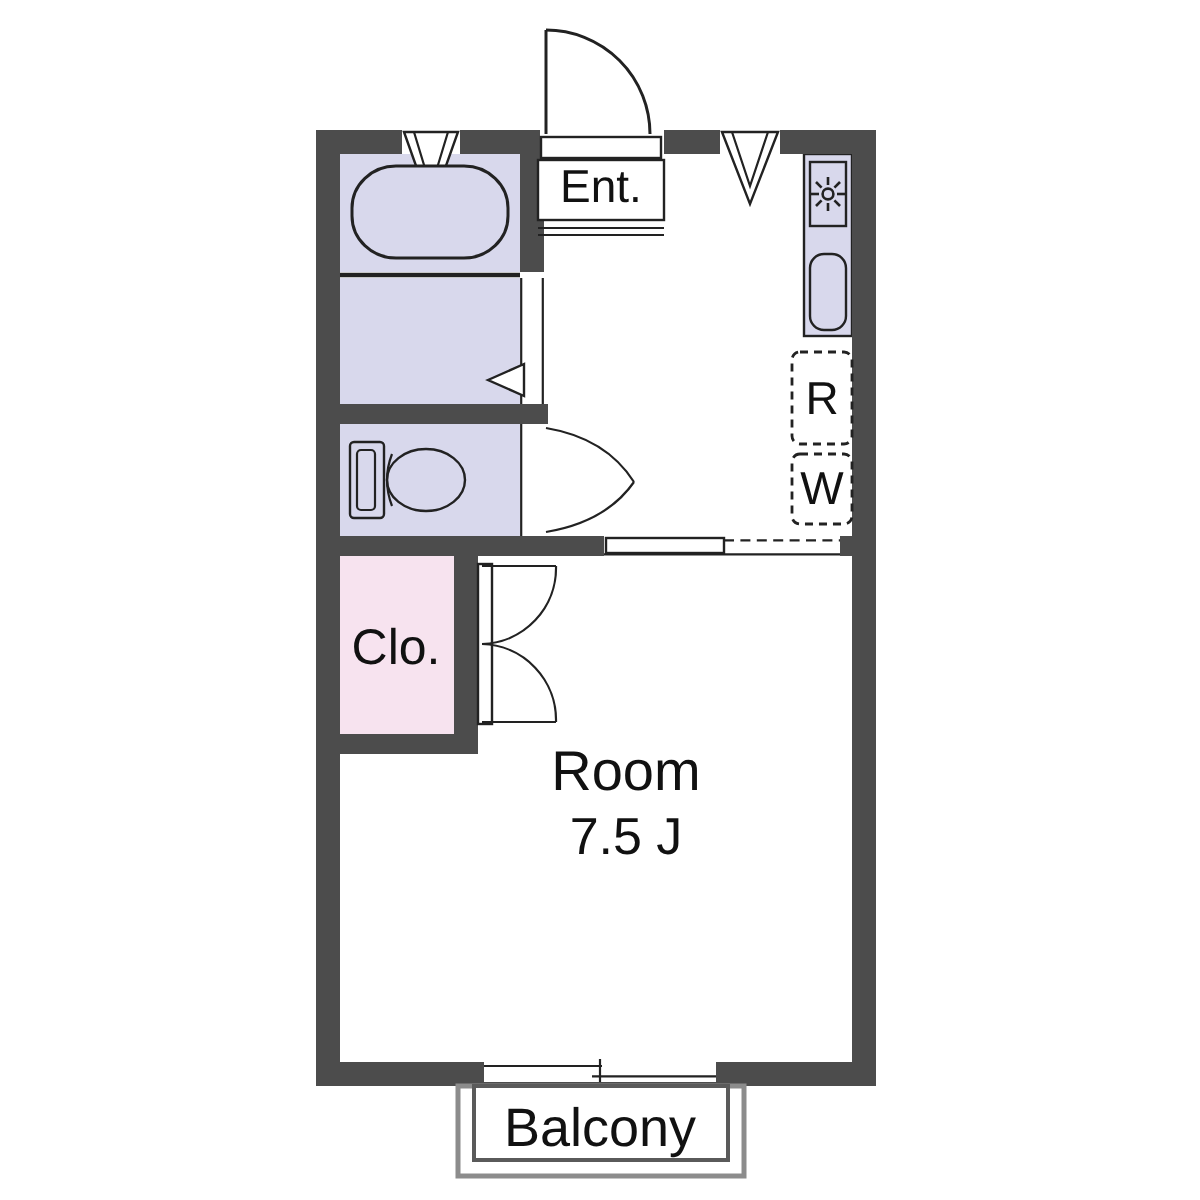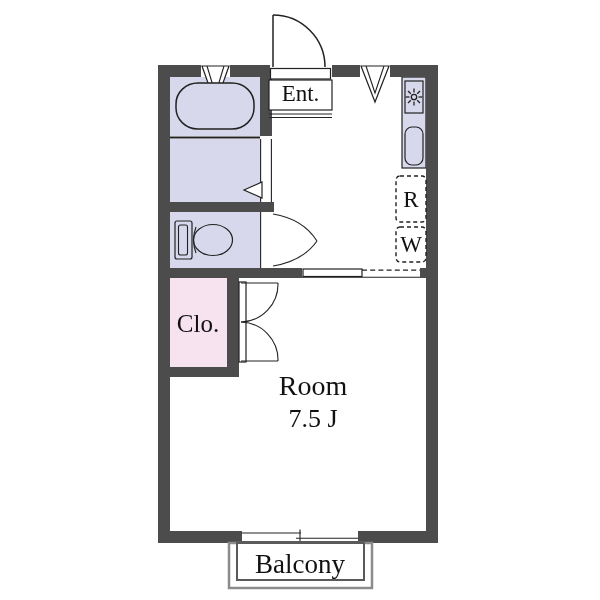--- a/index.html
+++ b/index.html
@@ -1,17 +1,17 @@
 <!DOCTYPE html>
 <html style="--wall: #4c4c4c; --wet-fill: #d8d8ec; --closet-fill: #f7e3ef; --line: #222222; --balcony-outer: #8c8c8c; --balcony-inner: #5a5a5a;"><head>
 <meta charset="utf-8">
 <style>
   html,body{margin:0;padding:0;background:#ffffff;}
   .stage{position:relative;width:600px;height:600px;background:#ffffff;overflow:hidden;
-         font-family:Liberation Serif, serif;}
+         font-family:Liberation Sans, sans-serif;}
   svg{display:block;}
   .wall{fill:var(--wall);}
   .wet{fill:var(--wet-fill);}
   .pink{fill:var(--closet-fill);}
   .wht{fill:#ffffff;}
   .ln{stroke:var(--line);stroke-width:1.5;fill:none;stroke-linecap:butt;}
   .ln1{stroke:var(--line);stroke-width:1.1;fill:none;}
   .fx{stroke:var(--line);stroke-width:1.5;fill:var(--wet-fill);}
   .fxthin{stroke:var(--line);stroke-width:1.2;fill:var(--wet-fill);}
   .doorwht{stroke:var(--line);stroke-width:1.2;fill:#ffffff;}

